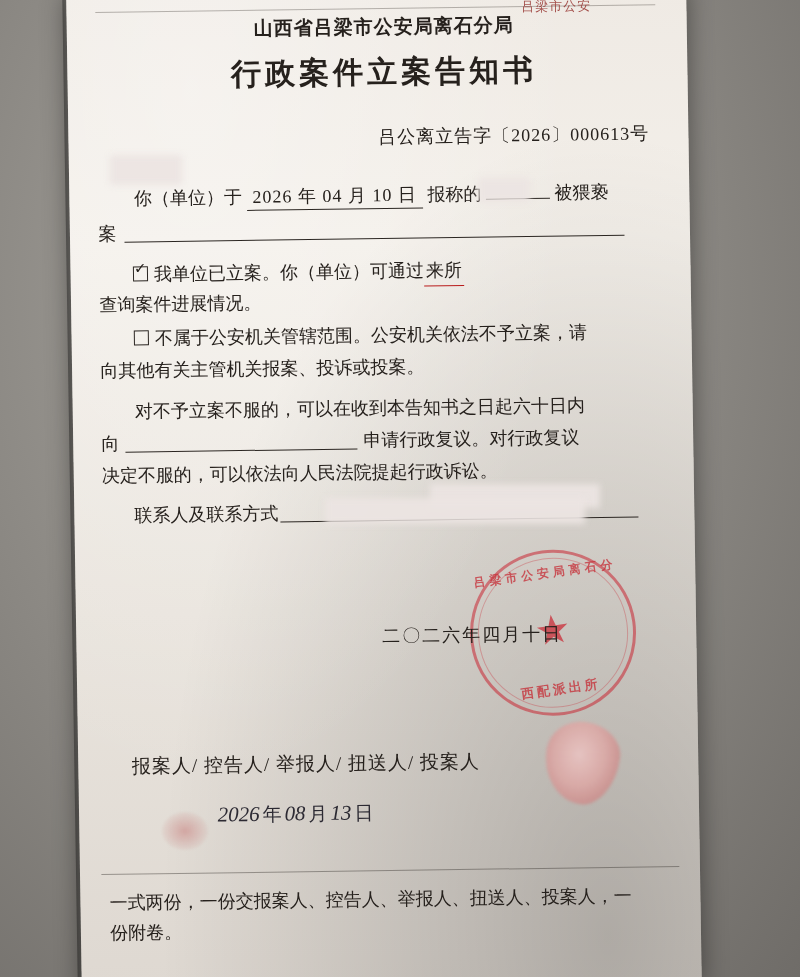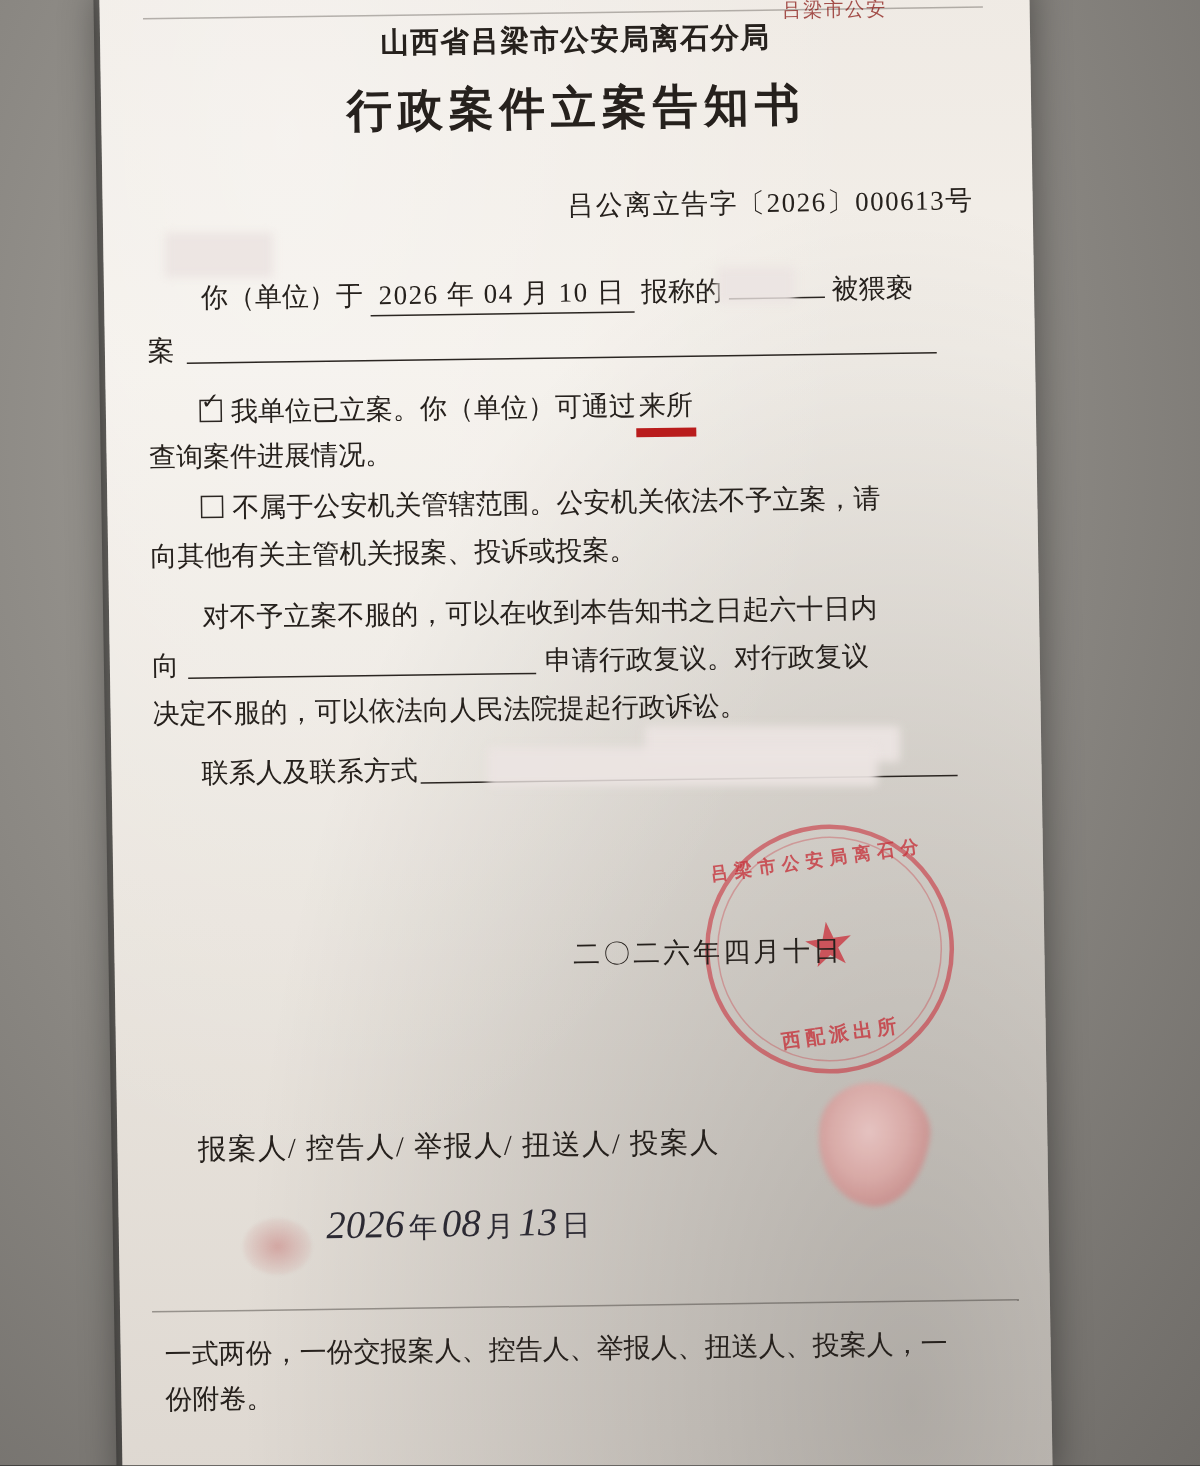--- a/index.html
+++ b/index.html
@@ -154,21 +154,21 @@
   .chk.checked::after {
     content: "✓";
     position: absolute;
     left: 0px;
     top: -6px;
     font-size: 15px;
     line-height: 15px;
   }
   .u-inline {
     display: inline-block;
-    border-bottom: 6px solid #b91c1c;
+    border-bottom: 1px solid #b91c1c;
     padding: 0 2px;
   }
 
   .para1 { position: absolute; left: 46px; top: 396px; width: 540px; font-size: 18px; }
   .para2 { position: absolute; left: 12px; top: 428px; width: 566px; font-size: 18px; white-space: nowrap;}
   .para2 .rule {
     display: inline-block;
     border-bottom: 1px solid #2b2622;
     width: 232px;
     margin: 0 6px;
@@ -246,21 +246,21 @@
     position: absolute;
     left: 120px;
     top: 800px;
     font-size: 19px;
     color: #2c2a33;
     font-family: "DejaVu Sans", sans-serif;
   }
   .hand-date .hw {
     font-style: italic;
     font-family: "Liberation Serif", serif;
-    font-size: 26px;
+    font-size: 21px;
     padding: 0 3px;
   }
   .footline {
     position: absolute;
     left: 6px;
     top: 870px;
     width: 578px;
     border-top: 1px solid rgba(60,55,50,0.45);
   }
   .footer {

